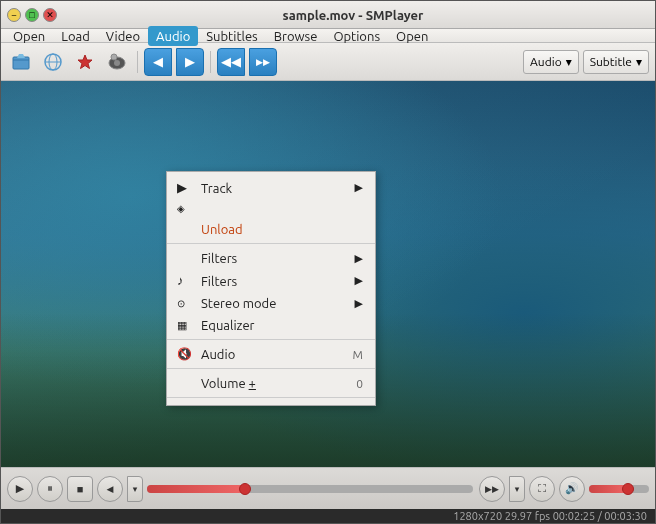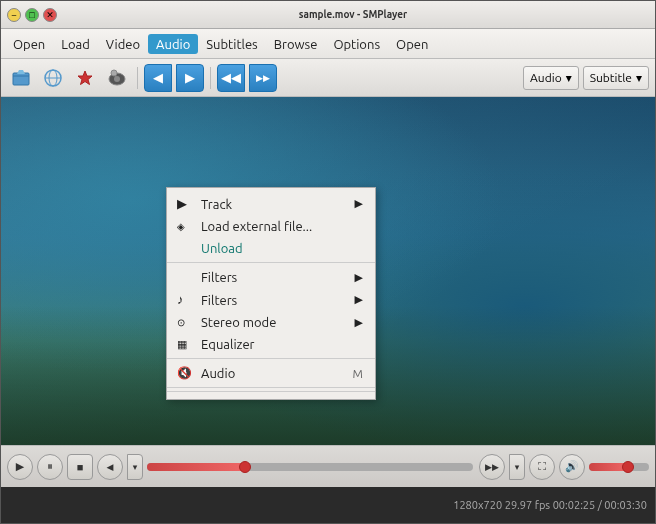--- a/index.html
+++ b/index.html
@@ -28,21 +28,21 @@
       height: 28px;
       display: flex;
       align-items: center;
       padding: 0 6px;
       border-bottom: 1px solid #aaa;
       flex-shrink: 0;
     }
     .titlebar-title {
       flex: 1;
       text-align: center;
-      font-size: 10px;
+      font-size: 13px;
       color: #333;
       font-weight: bold;
     }
     .titlebar-buttons {
       display: flex;
       gap: 4px;
     }
     .tb-btn {
       width: 14px;
       height: 14px;
@@ -54,21 +54,21 @@
       font-size: 9px;
       cursor: pointer;
     }
     .tb-minimize { background: #f0d050; }
     .tb-maximize { background: #50c050; }
     .tb-close { background: #e05050; }
 
     
     .menubar {
       background: linear-gradient(to bottom, #f5f3f0, #e8e6e3);
-      height: 30px;
+      height: 14px;
       display: flex;
       align-items: center;
       padding: 0 4px;
       border-bottom: 1px solid #bbb;
       flex-shrink: 0;
       position: relative;
     }
     .menu-item {
       padding: 3px 8px;
       cursor: pointer;
@@ -159,21 +159,21 @@
     }
     .dm-item {
       display: flex;
       align-items: center;
       padding: 4px 12px 4px 10px;
       cursor: pointer;
       font-size: 13px;
       color: #222;
       position: relative;
     }
-    .dm-item.disabled { color: #0f766e; cursor: default; }
+    .dm-item.disabled { color: #c2410c; cursor: default; }
     .dm-item .icon { width: 18px; margin-right: 6px; font-size: 13px; }
     .dm-item .arrow { margin-left: auto; font-size: 11px; }
     .dm-item .shortcut { margin-left: auto; font-size: 12px; color: #666; }
     .dm-separator { height: 1px; background: #ccc; margin: 3px 0; }
 
     
     .controls {
       background: linear-gradient(to bottom, #dcdad7, #ccc9c6);
       height: 42px;
       display: flex;
@@ -244,21 +244,21 @@
       background: #cc3333;
       border: 1px solid #aa2222;
       position: absolute;
       top: -2px;
       left: calc(65% - 6px);
     }
 
     
     .statusbar {
       background: #2a2a2a;
-      height: 36px;
+      height: 14px;
       display: flex;
       align-items: center;
       justify-content: flex-end;
       padding: 0 8px;
       flex-shrink: 0;
     }
     .status-text {
       color: #aaa;
       font-size: 11px;
     }
@@ -362,21 +362,20 @@
     <div class="dropdown-menu">
 
       <div class="dm-item">
         <span class="icon">▶</span>
         <span>Track</span>
         <span class="arrow">▶</span>
       </div>
 
       <div class="dm-item">
         <span class="icon" style="font-size:10px;">◈</span>
-        <span>Load external file...</span>
       </div>
 
       <div class="dm-item disabled">
         <span class="icon"></span>
         <span>Unload</span>
       </div>
       <div class="dm-separator"></div>
 
       <div class="dm-item">
         <span class="icon"></span>
@@ -403,20 +402,25 @@
       <div class="dm-separator"></div>
 
       <div class="dm-item">
         <span class="icon" style="font-size:12px;">🔇</span>
         <span>Audio</span>
         <span class="shortcut">M</span>
       </div>
       <div class="dm-separator"></div>
 
 
+      <div class="dm-item">
+        <span class="icon"></span>
+        <span>Volume <span style="text-decoration:underline">+</span></span>
+        <span class="shortcut">0</span>
+      </div>
       <div class="dm-separator"></div>
 
 
     </div>
   </div>
 
   <div class="controls">
     <div class="ctrl-btn">▶</div>
     <div class="ctrl-btn">⏸</div>
     <div class="ctrl-btn square">■</div>

